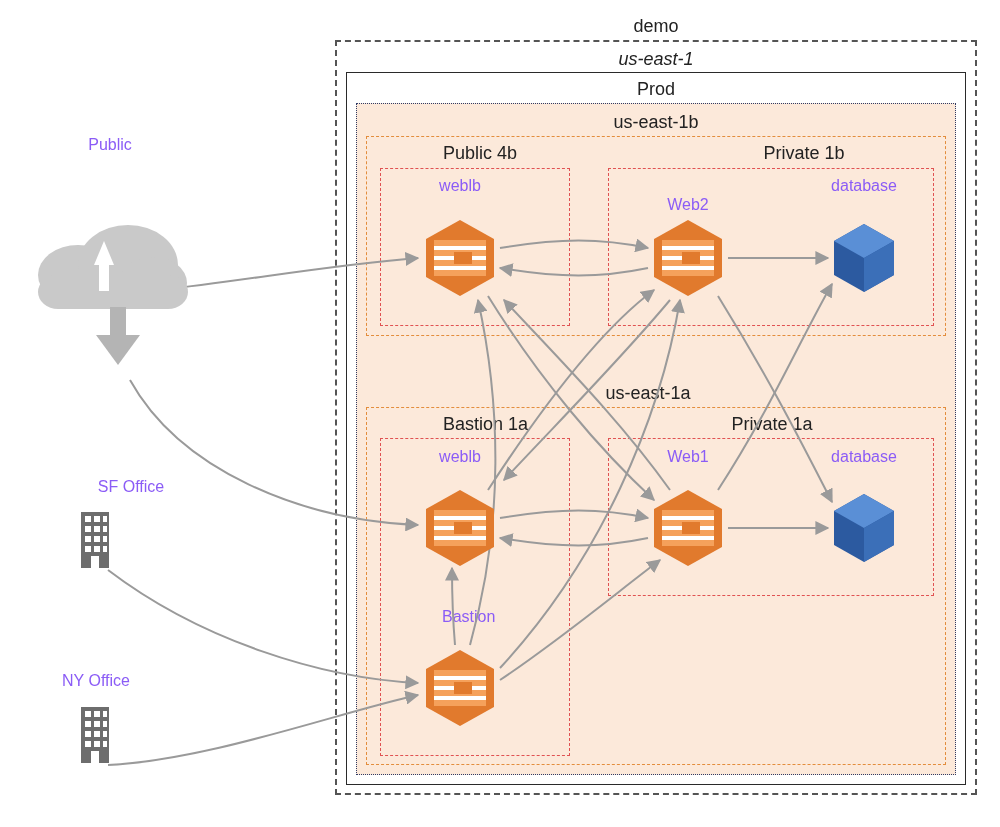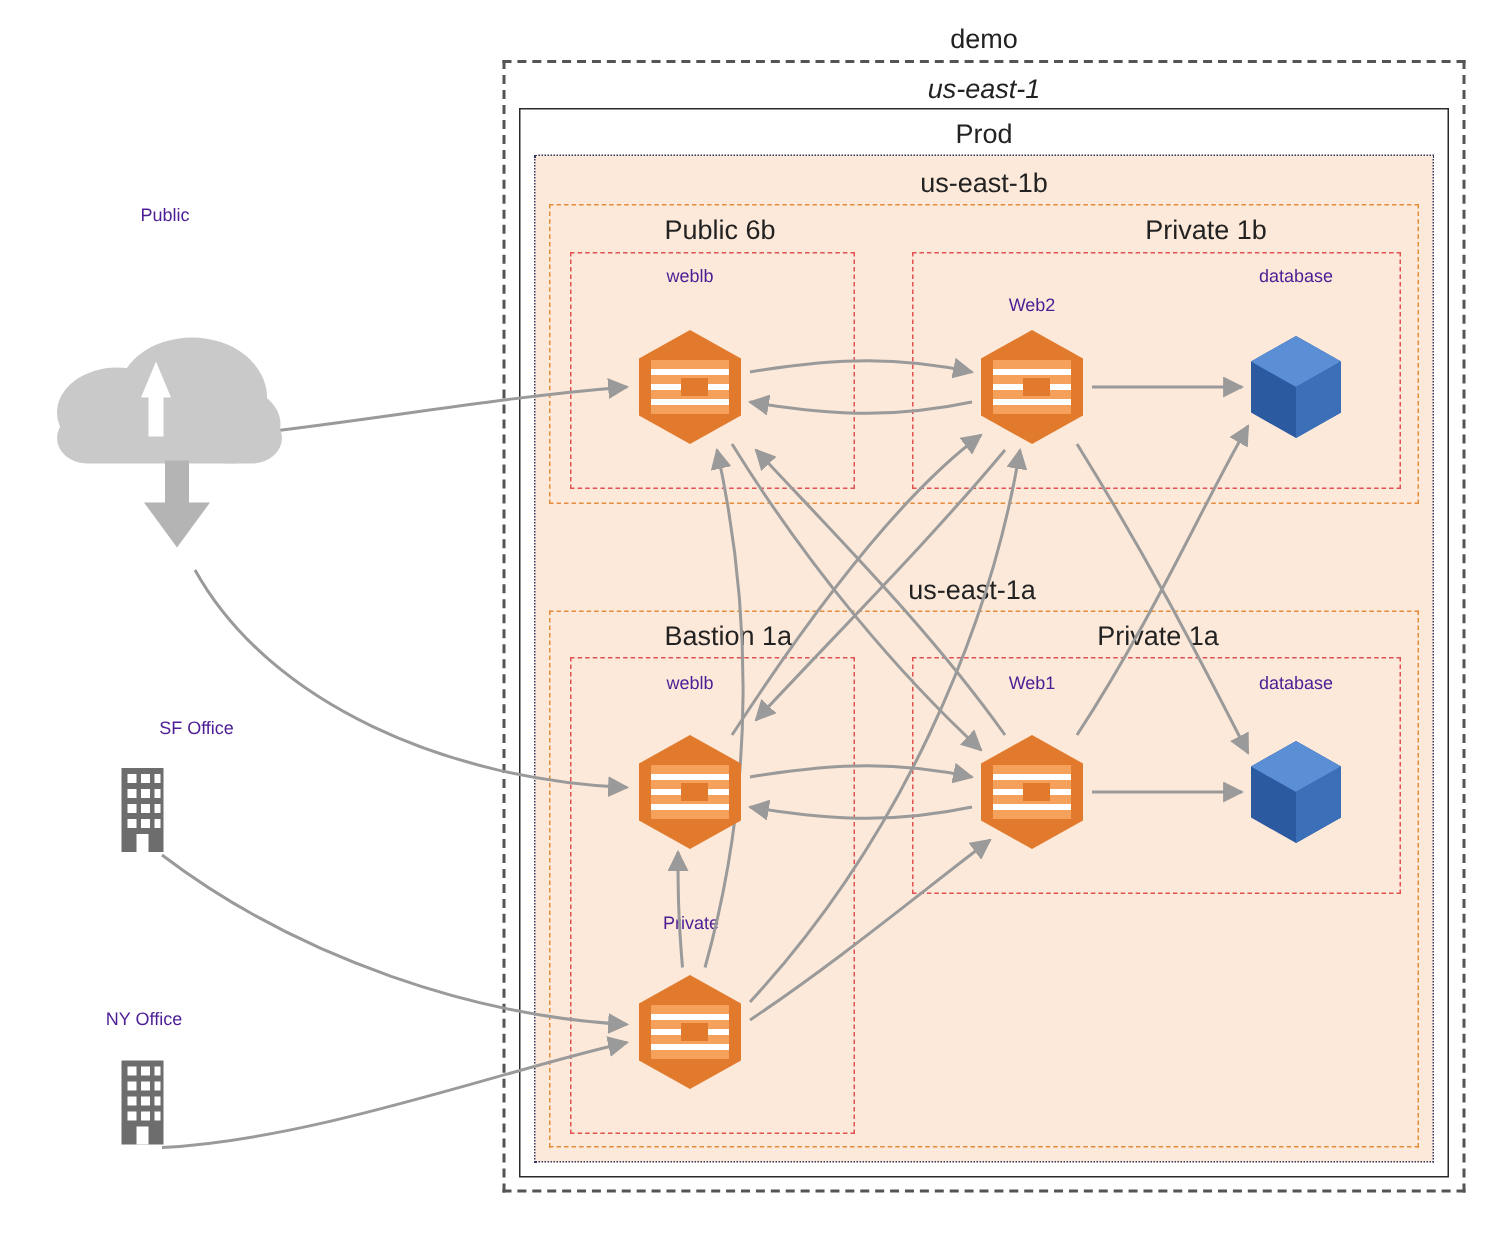--- a/index.html
+++ b/index.html
@@ -30,22 +30,22 @@
   .dash-orange  { border: 1.5px dashed #e38d3c; }
   .dash-red     { border: 1.5px dashed #e05252; }
   svg.full {
     position: absolute;
     left: 0; top: 0;
     width: 1000px; height: 827px;
     pointer-events: none;
   }
   .node-label {
     position: absolute;
-    font-size: 12px;
-    color: #4c1d95;
+    font-size: 16px;
+    color: #8b5cf6;
     text-align: center;
     transform: translateX(-50%);
     white-space: nowrap;
   }
 </style>
 </head>
 <body>
 
 <div class="box dash-black" style="left:335px; top:40px; width:642px; height:755px;"></div>
 <div class="label-top" style="left:656px; top:16px;">demo</div>
@@ -53,21 +53,21 @@
 <div class="box solid-black" style="left:346px; top:72px; width:620px; height:713px;"></div>
 <div class="label-top" style="left:656px; top:49px;font-style:italic;">us-east-1</div>
 
 <div class="box dot-navy bg-peach" style="left:356px; top:103px; width:600px; height:672px;"></div>
 <div class="label-top" style="left:656px; top:79px;">Prod</div>
 
 <div class="box dash-orange" style="left:366px; top:136px; width:580px; height:200px;"></div>
 <div class="label-top" style="left:656px; top:112px;">us-east-1b</div>
 
 <div class="box dash-red" style="left:380px; top:168px; width:190px; height:158px;"></div>
-<div class="label-top" style="left:443px; top:143px; transform:none;">Public 6b</div>
+<div class="label-top" style="left:443px; top:143px; transform:none;">Public 4b</div>
 
 <div class="box dash-red" style="left:608px; top:168px; width:326px; height:158px;"></div>
 <div class="label-top" style="left:772px; top:143px;margin-left:32px;">Private 1b</div>
 
 <div class="box dash-orange" style="left:366px; top:407px; width:580px; height:358px;"></div>
 <div class="label-top" style="left:648px; top:383px;">us-east-1a</div>
 
 <div class="box dash-red" style="left:380px; top:438px; width:190px; height:318px;"></div>
 <div class="label-top" style="left:443px; top:414px; transform:none;">Bastion 1a</div>
 
@@ -75,21 +75,21 @@
 <div class="label-top" style="left:772px; top:414px;">Private 1a</div>
 
 <div class="node-label" style="left:460px; top:177px;">weblb</div>
 <div class="node-label" style="left:688px; top:177px;margin-top:19px;">Web2</div>
 <div class="node-label" style="left:864px; top:177px;">database</div>
 
 <div class="node-label" style="left:460px; top:448px;">weblb</div>
 <div class="node-label" style="left:688px; top:448px;">Web1</div>
 <div class="node-label" style="left:864px; top:448px;">database</div>
 
-<div class="node-label" style="left:442px; top:608px; transform:none;">Private</div>
+<div class="node-label" style="left:442px; top:608px; transform:none;">Bastion</div>
 
 <div class="node-label" style="left:110px; top:136px;">Public</div>
 <div class="node-label" style="left:96px; top:478px;margin-left:35px;">SF Office</div>
 <div class="node-label" style="left:96px; top:672px;">NY Office</div>
 
 <svg class="full" style="z-index:5;">
   <defs>
     <marker id="arrow" viewBox="0 0 10 10" refX="9" refY="5" markerWidth="7" markerHeight="7" orient="auto-start-reverse">
       <path d="M 0 0 L 10 5 L 0 10 z" fill="#9a9a9a"></path>
     </marker>

